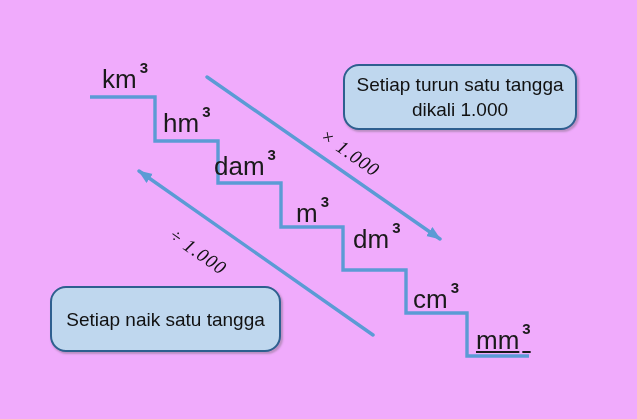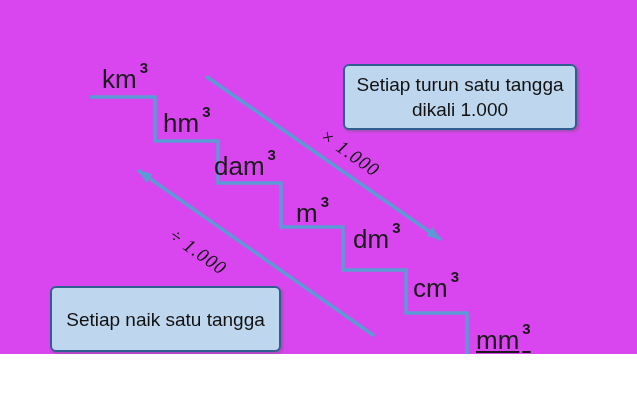--- a/index.html
+++ b/index.html
@@ -1,35 +1,35 @@
 <!DOCTYPE html>
 <html><head>
 <meta charset="utf-8">
 <style>
   html,body{margin:0;padding:0;background:#ffffff;}
   .canvas{
-    position:relative;width:637px;height:354px;background:#d946ef;
+    position:relative;width:637px;height:419px;background:#f0abfc;
     overflow:hidden;font-family:"Liberation Sans",sans-serif;
   }
   .canvas svg{position:absolute;left:0;top:0;}
   .unit{
     position:absolute;font-size:26px;line-height:26px;color:#1a1a1a;
     white-space:nowrap;letter-spacing:0px;
   }
   .unit sup{
     font-size:15px;line-height:1;font-weight:700;vertical-align:15px;margin-left:3px;
   }
   .op-label{
     position:absolute;width:96px;text-align:center;
     font-family:"Liberation Serif",serif;font-style:italic;
     font-size:19px;color:#111;transform:rotate(35deg);transform-origin:center;
     letter-spacing:1px;white-space:nowrap;
   }
   .callout{
-    position:absolute;background:#BFD7EE;border:2px solid #2E5F8F;border-radius:6px;
+    position:absolute;background:#BFD7EE;border:2px solid #2E5F8F;border-radius:16px;
     display:flex;flex-direction:column;align-items:center;justify-content:center;
     font-size:19px;line-height:25px;color:#111;text-align:center;
     box-shadow:1.5px 2px 2px rgba(90,90,90,0.35);
   }
   .callout-top{left:343px;top:64px;width:230px;height:62px;}
   .callout-bottom{left:50px;top:286px;width:227px;height:62px;}
 </style>
 </head>
 <body>
 
@@ -44,21 +44,21 @@
     <path d="M 90 97 H 155 V 141 H 218 V 183 H 281 V 227 H 343 V 270 H 406 V 313 H 467 V 356 H 529" fill="none" stroke="#5B9BD5" stroke-width="3.4" stroke-linejoin="miter"></path>
     <line x1="207" y1="77" x2="440" y2="239" stroke="#5B9BD5" stroke-width="3.4" stroke-linecap="round" marker-end="url(#ah)"></line>
     <line x1="373" y1="335" x2="139" y2="171" stroke="#5B9BD5" stroke-width="3.4" stroke-linecap="round" marker-end="url(#ah)"></line>
   </svg>
 
   <div class="unit" style="left:102px;top:60px;"><span>km</span><sup>3</sup></div>
   <div class="unit" style="left:163px;top:104px;"><span>hm</span><sup>3</sup></div>
   <div class="unit" style="left:214px;top:147px;"><span>dam</span><sup>3</sup></div>
   <div class="unit" style="left:296px;top:194px;"><span>m</span><sup>3</sup></div>
   <div class="unit" style="left:353px;top:220px;"><span>dm</span><sup>3</sup></div>
-  <div class="unit" style="left:413px;top:269px;text-align:center;"><span>cm</span><sup>3</sup></div>
+  <div class="unit" style="left:413px;top:280px;text-align:center;"><span>cm</span><sup>3</sup></div>
   <div class="unit" style="left:476px;top:321px;text-decoration:underline;"><span>mm</span><sup>3</sup></div>
 
   <div class="op-label" style="left:302px;top:142px;">× 1.000</div>
   <div class="op-label" style="left:150px;top:241px;">÷ 1.000</div>
 
   <div class="callout callout-top">
     <div>Setiap turun satu tangga</div>
     <div>dikali 1.000</div>
   </div>
 

